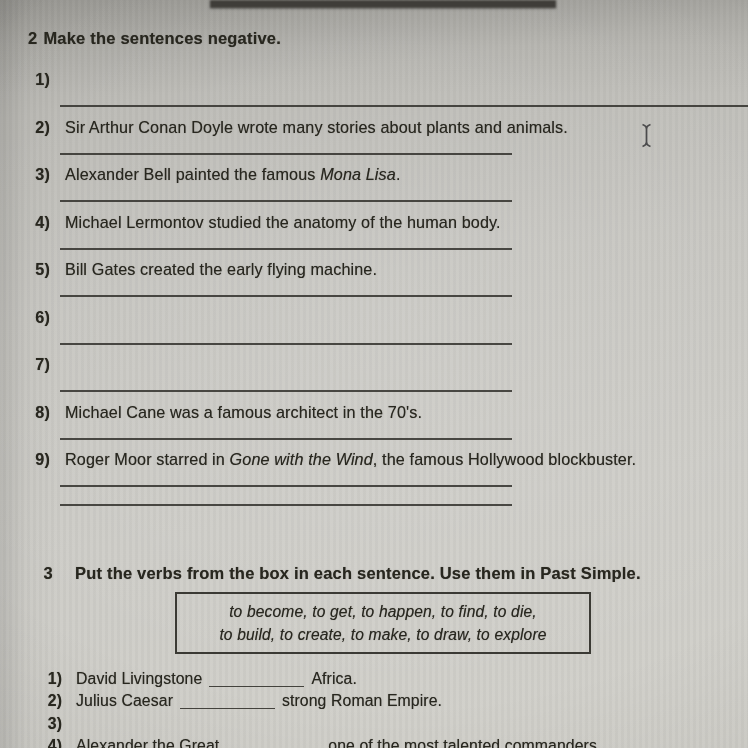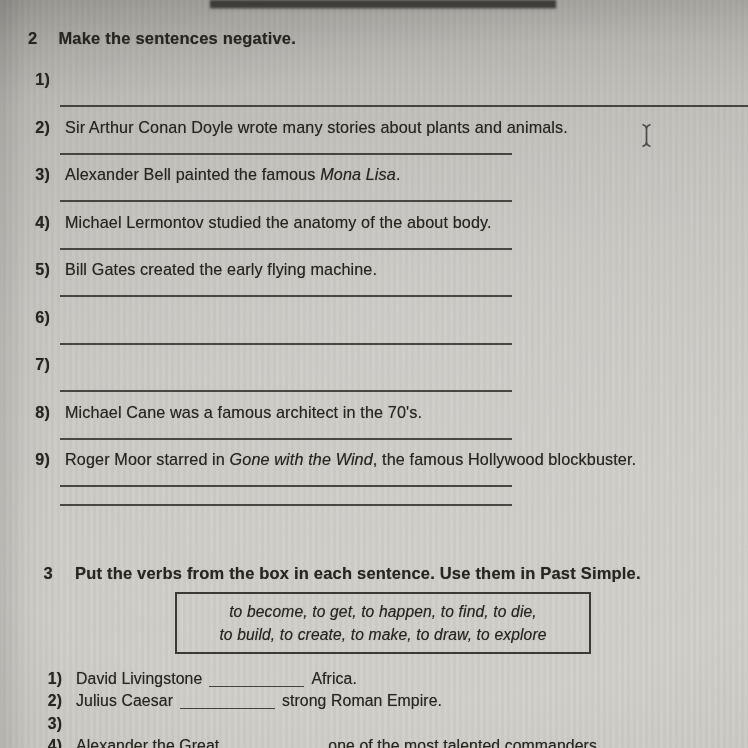--- a/index.html
+++ b/index.html
@@ -15,21 +15,21 @@
       linear-gradient(172deg, #a9a8a3 0%, #bbbab5 14%, #c6c5c0 38%, #cdccc7 66%, #d2d1cb 100%);
   }
   .page *{text-shadow:0 0 0.8px rgba(40,39,33,0.55);}
   .topbar{
     position:absolute;left:210px;top:0;width:346px;height:8px;
     background:#3f3d39;filter:blur(0.8px);box-shadow:0 1px 2px rgba(0,0,0,0.25);
   }
   
   .s2-heading{position:absolute;top:29px;left:28px;display:flex;align-items:baseline;
     font-weight:700;font-size:16.5px;letter-spacing:0.2px;}
-  .s2-heading .h-title{margin-left:21px;}
+  .s2-heading .h-title{margin-left:6px;}
   .s2-list{position:absolute;top:62px;left:0;right:0;}
   .s2-row{display:flex;margin-top:8px;height:18px;line-height:18px;font-size:16.2px;letter-spacing:0.12px;}
   .s2-block + .s2-block .s2-row{margin-top:10.5px;}
   .s2-row .num{flex:0 0 50px;text-align:right;font-weight:700;}
   .s2-row .text{margin-left:15px;white-space:nowrap;}
   .it{font-style:italic;}
   .ln{margin-left:60px;margin-top:17px;height:0;border-top:2px solid rgba(48,47,42,0.85);}
   .ln-full{width:688px;}
   .ln-std{width:452px;}
   
@@ -87,21 +87,21 @@
       <div class="s2-row">
         <span class="num">3)</span>
         <span class="text"><span>Alexander Bell painted the famous </span><span class="it">Mona Lisa</span><span>.</span></span>
       </div>
       <div class="ln ln-std"></div>
     </div>
 
     <div class="s2-block">
       <div class="s2-row">
         <span class="num">4)</span>
-        <span class="text">Michael Lermontov studied the anatomy of the about body.</span>
+        <span class="text">Michael Lermontov studied the anatomy of the human body.</span>
       </div>
       <div class="ln ln-std"></div>
     </div>
 
     <div class="s2-block">
       <div class="s2-row">
         <span class="num">5)</span>
         <span class="text">Bill Gates created the early flying machine.</span>
       </div>
       <div class="ln ln-std"></div>

